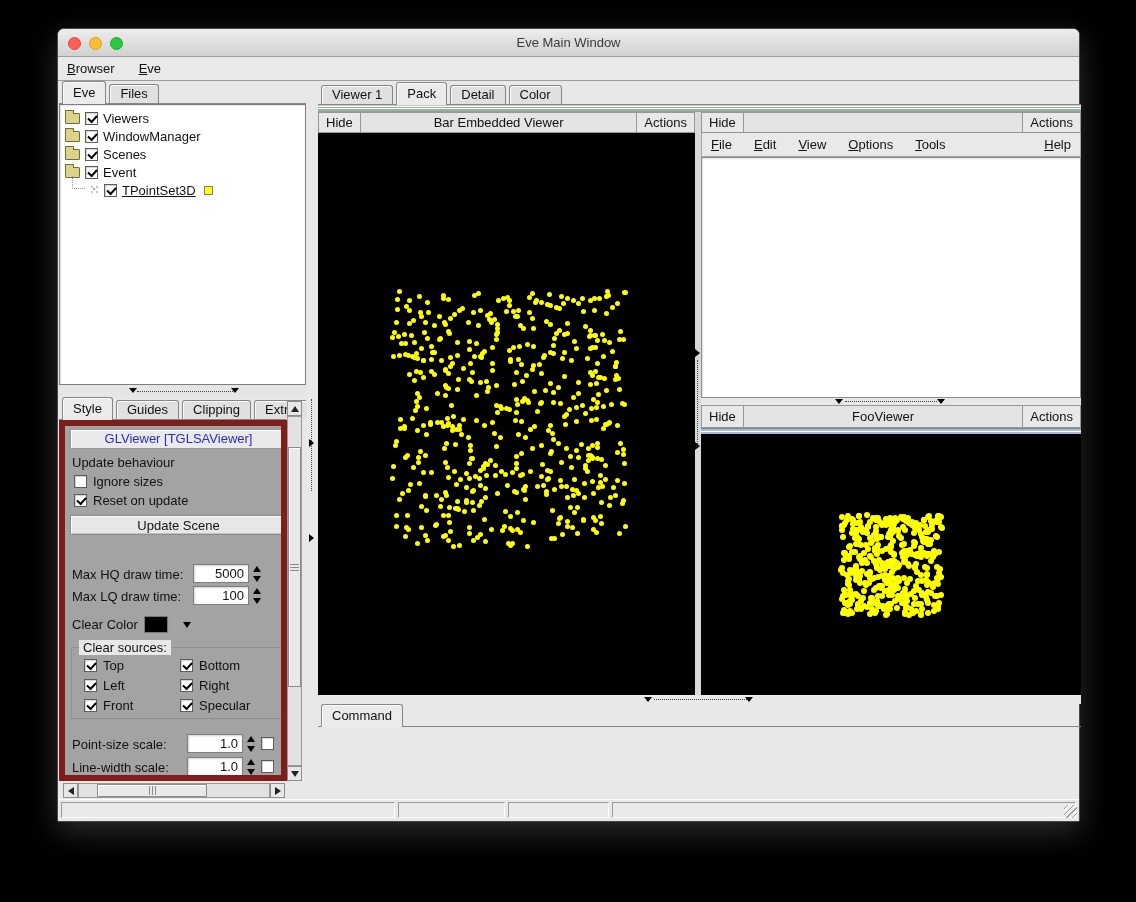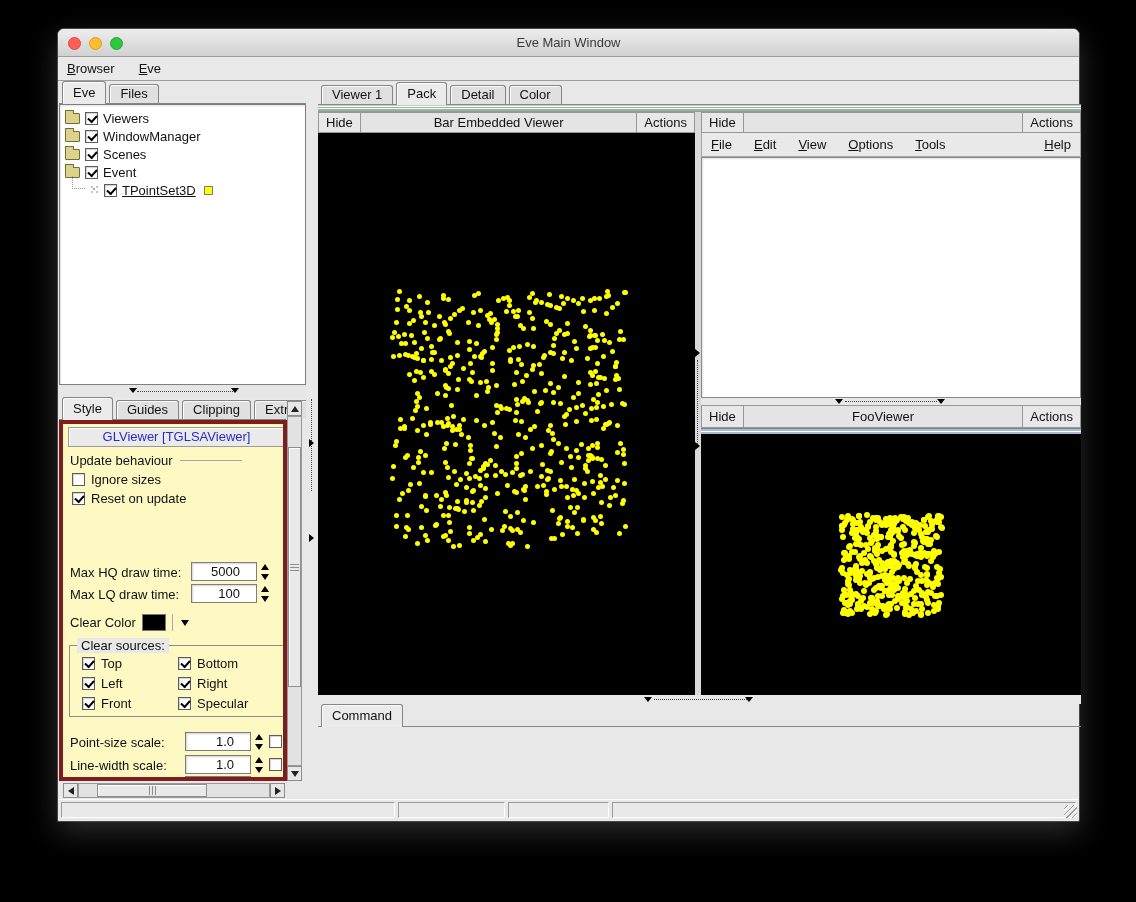--- a/index.html
+++ b/index.html
@@ -33,21 +33,21 @@
 
   
   .btn{background:#e7e7e7;border:1px solid #8d8d8d;box-shadow:inset 1px 1px 0 #fbfbfb,inset -1px -1px 0 #c2c2c2;text-align:center}
   .sunken{background:#fff;border:1px solid #7e7e7e;box-shadow:inset 1px 1px 2px rgba(0,0,0,.18)}
   .cb{width:13px;height:13px;background:#fff;border:1px solid #5c5c5c;box-shadow:inset 1px 1px 1px rgba(0,0,0,.18);position:relative;flex:none}
   .cb.checked::after{content:"";position:absolute;left:2px;top:2px;width:7px;height:4px;
                      border-left:2px solid #000;border-bottom:2px solid #000;transform:rotate(-48deg)}
   .row{display:flex;align-items:center;gap:6px;position:absolute}
 
   .spin{display:flex;align-items:center;position:absolute}
-  .spin-val{width:66px;height:19px;line-height:17px;text-align:right;padding-right:16px}
+  .spin-val{width:56px;height:19px;line-height:17px;text-align:right;padding-right:4px}
   .spin-arrows{display:flex;flex-direction:column;gap:4px;margin-left:4px}
   .tri-up{width:0;height:0;border-left:4px solid transparent;border-right:4px solid transparent;border-bottom:6px solid #000}
   .tri-down{width:0;height:0;border-left:4px solid transparent;border-right:4px solid transparent;border-top:6px solid #000}
   .tri-left{width:0;height:0;border-top:4px solid transparent;border-bottom:4px solid transparent;border-right:6px solid #000}
   .tri-right{width:0;height:0;border-top:4px solid transparent;border-bottom:4px solid transparent;border-left:6px solid #000}
 
   
   .chev-down{position:absolute;width:0;height:0;border-left:4px solid transparent;border-right:4px solid transparent;border-top:5px solid #000}
   .chev-right{position:absolute;width:0;height:0;border-top:4px solid transparent;border-bottom:4px solid transparent;border-left:5px solid #000}
   .dotline-h{position:absolute;height:0;border-top:1px dotted #444}
@@ -61,21 +61,21 @@
   .folder::before{content:"";position:absolute;left:-1px;top:-4px;width:7px;height:3px;background:#dcd28b;
                   border:1px solid #6f6f35;border-bottom:none;border-radius:1px 1px 0 0}
   .connector{position:absolute;left:12px;top:-5px;width:13px;height:13px;border-left:1px dotted #999;border-bottom:1px dotted #999}
   .points-icon{width:8px;height:8px;position:relative;flex:none}
   .points-icon::before{content:"";position:absolute;left:0;top:0;width:2px;height:2px;background:#c4c4c4;
                        box-shadow:5px 0 0 #c4c4c4,0 5px 0 #c4c4c4,5px 5px 0 #c4c4c4,2px 2px 0 #a8a8a8}
   .tree-link{text-decoration:underline}
   .swatch-sm{width:9px;height:9px;background:#ffff00;border:1px solid #7e7e7e;margin-left:3px;flex:none}
 
   
-  .style-panel{position:absolute;background:#fef9c3;border:4px solid #7f1d1d;overflow:hidden}
+  .style-panel{position:absolute;background:#a3a3a3;border:6px solid #7f1d1d;overflow:hidden}
   .gl-banner{position:absolute;text-align:center;color:#2a2ac8;background:#eaeaea;border:1px solid #9a9a9a;
              box-shadow:inset 1px 1px 0 #fff;height:20px;line-height:18px}
   .sect{position:absolute;display:flex;align-items:center;gap:7px}
   .sect-line{width:62px;height:1px;background:#a8a8a8}
   .group{position:absolute;border:1px solid #8f8f8f}
   .group-legend{position:absolute;top:-8px;left:7px;background:#e8e8e8;padding:0 4px}
 
   
   .pane{position:absolute;display:flex;flex-direction:column}
   .pane-header{display:flex;height:21px;background:#e4e4e4;border:1px solid #979797;flex:none}
@@ -189,20 +189,21 @@
     </div>
     <div class="row" style="left:9px;top:48px">
       <span class="cb"></span>
       <span>Ignore sizes</span>
     </div>
     <div class="row" style="left:9px;top:67px">
       <span class="cb checked"></span>
       <span>Reset on update</span>
     </div>
 
+    <div class="btn" style="position:absolute;left:5px;top:89px;width:217px;height:20px;line-height:19px">Update Scene</div>
 
     <span class="abs" style="left:7px;top:141px">Max HQ draw time:</span>
     <div class="spin" style="left:128px;top:138px">
       <span class="sunken spin-val">5000</span>
       <span class="spin-arrows">
         <i class="tri-up"></i>
         <i class="tri-down"></i>
       </span>
     </div>
     <span class="abs" style="left:7px;top:163px">Max LQ draw time:</span>

